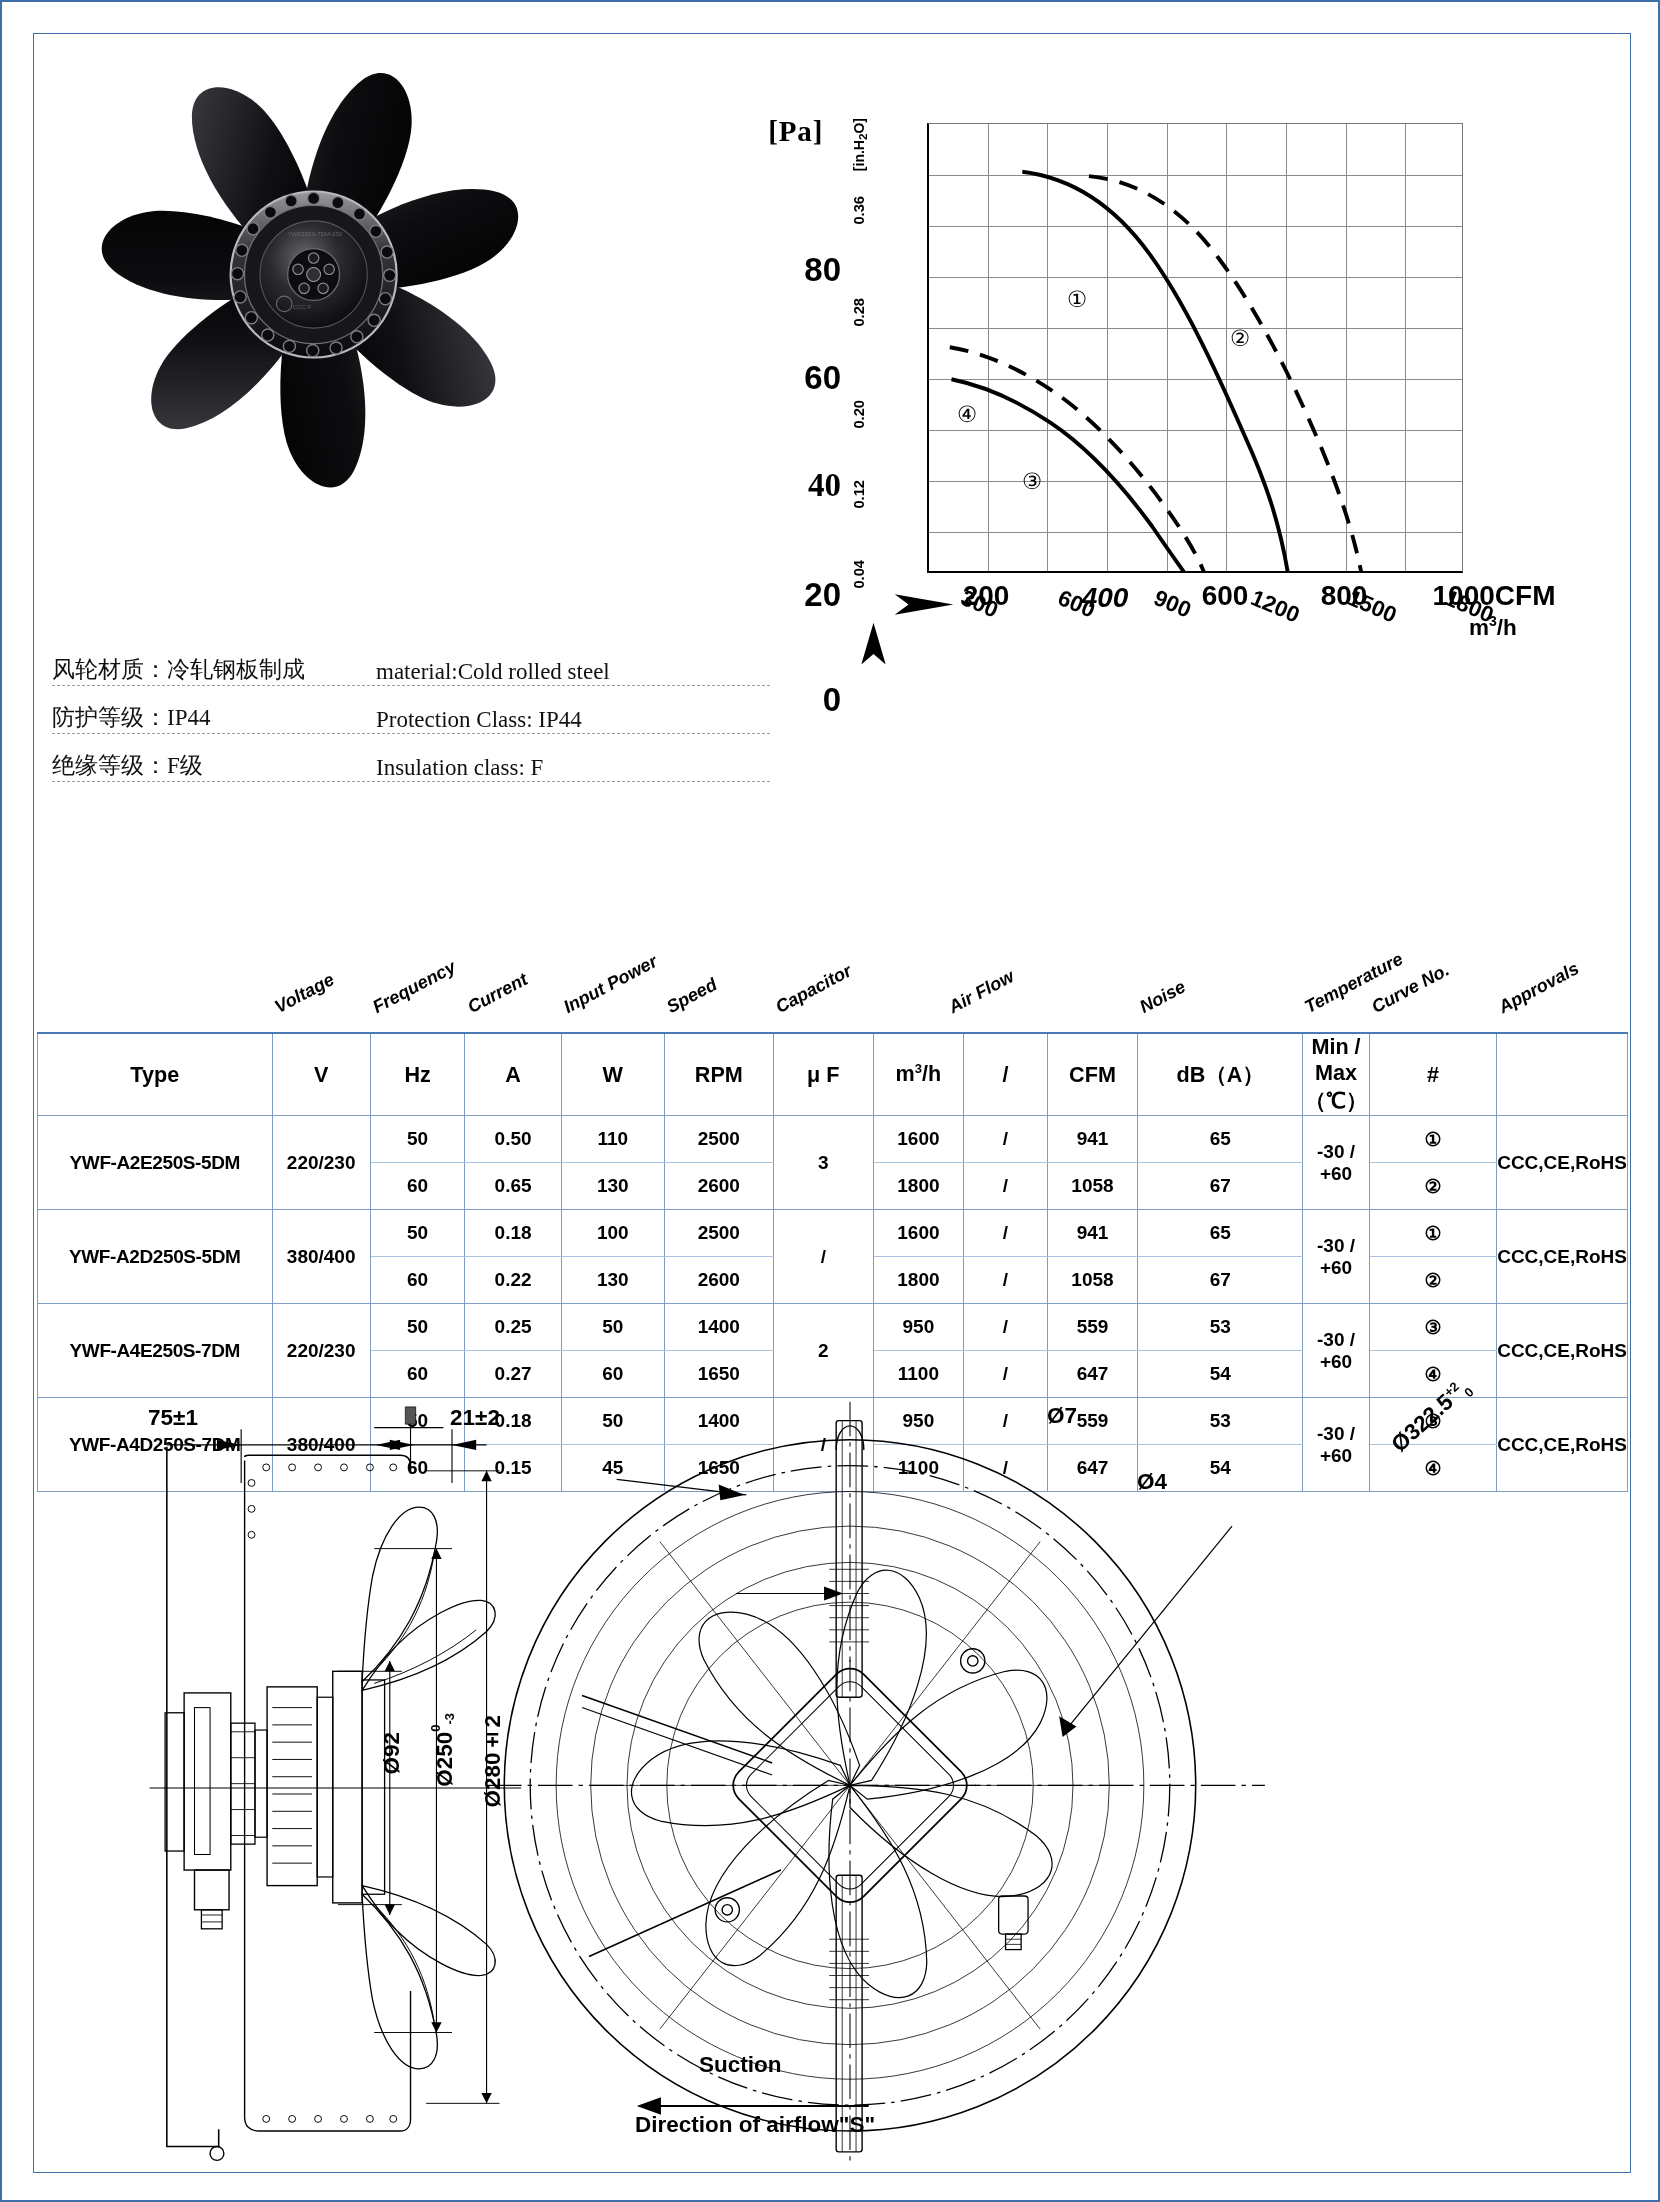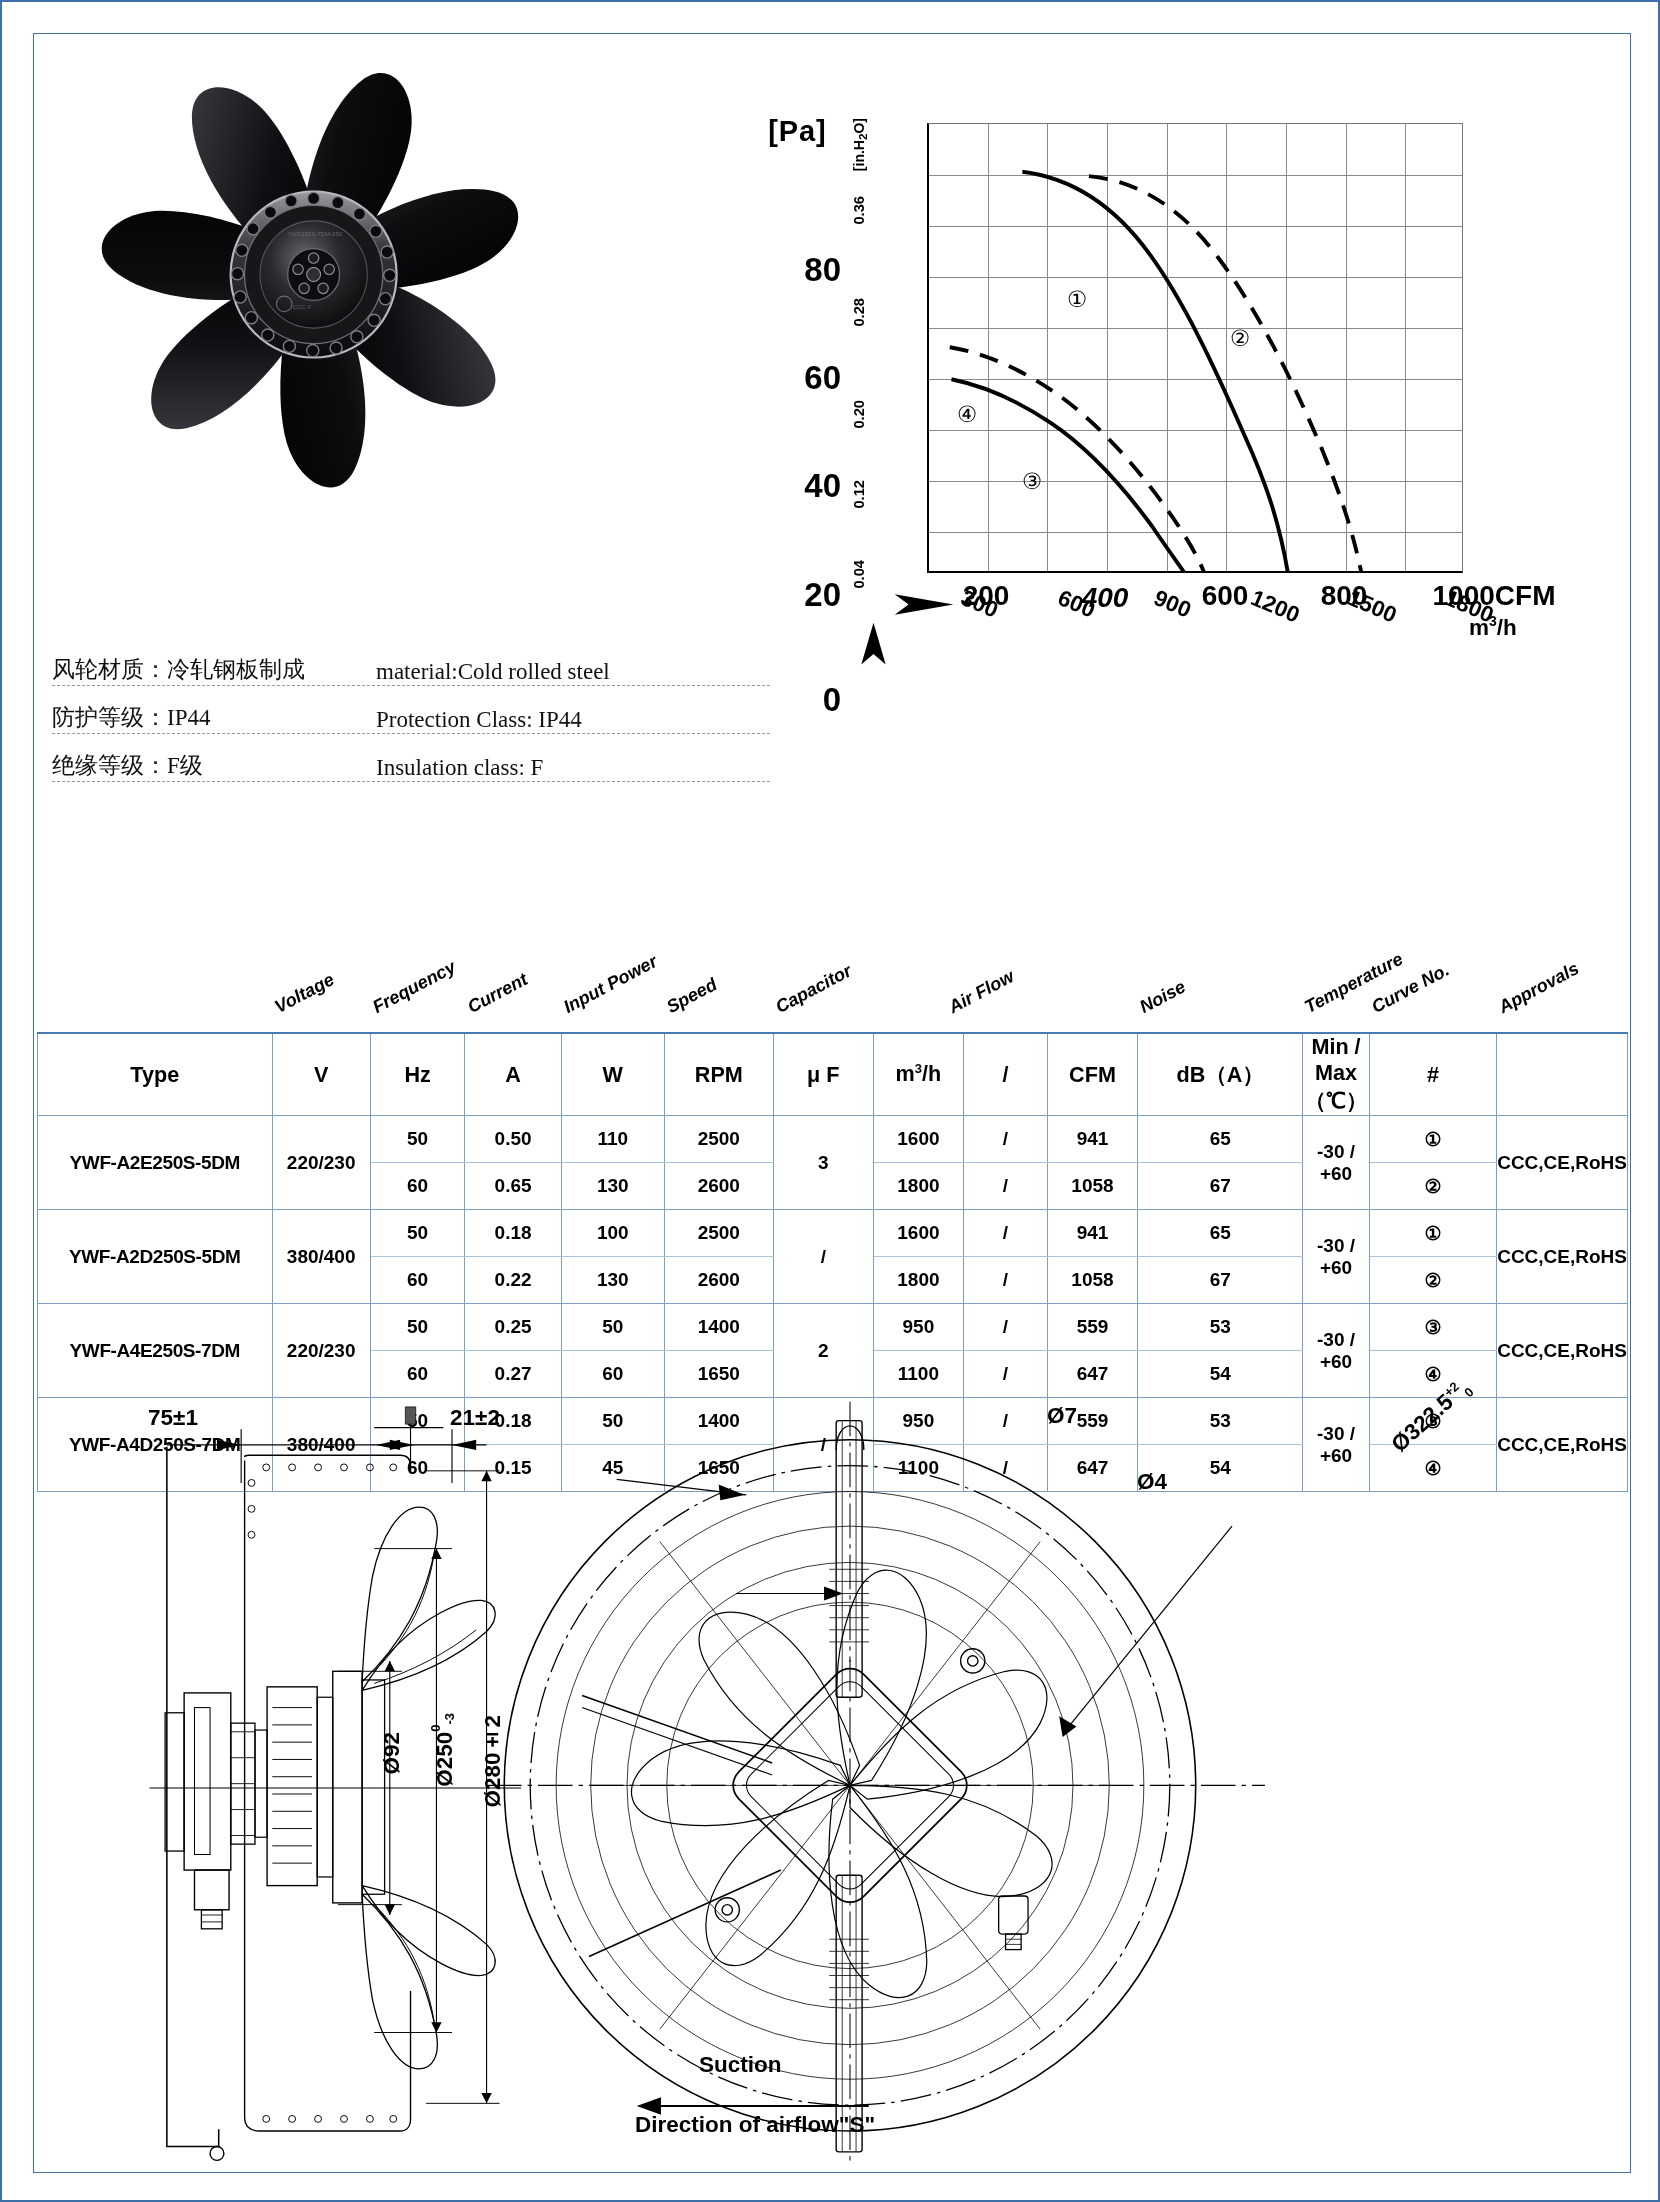--- a/index.html
+++ b/index.html
@@ -41,21 +41,21 @@
   }
   .spec-cn { width:324px; white-space:pre; }
   .spec-en { flex:1; white-space:pre; }
 
   
   #chart-area {
     position:absolute; left:761px; top:104px; width:830px; height:813px;
   }
   #chart-title-pa {
     position:absolute; left:5.2px; top:8.6px;
-    font-size:29px; font-weight:bold; letter-spacing:0.9px;
+    font-size:29px; font-weight:bold; letter-spacing:0.9px;font-family:Liberation Serif, serif;
   }
   #chart-title-inh2o {
     position:absolute; left:88px; top:12px;
     font-size:14px; font-weight:bold;
     writing-mode:vertical-rl; transform:rotate(180deg);
     white-space:nowrap;
   }
   .y-major {
     position:absolute; right:0; font-size:33px; font-weight:bold;
     text-align:right; width:78px;
@@ -262,21 +262,21 @@
       <div class="spec-en">Insulation class: F</div>
     </div>
   </div>
 
   <div id="chart-area">
     <div id="chart-title-pa">[Pa]</div>
     <div id="chart-title-inh2o">[in.H<sub>2</sub>O]</div>
 
     <div class="y-major" style="top:145px; left:0;">80</div>
     <div class="y-major" style="top:253px; left:0;">60</div>
-    <div class="y-major" style="top:361px; left:0;">40</div>
+    <div class="y-major" style="top:361px; left:0;font-family:Liberation Serif, serif;">40</div>
     <div class="y-major" style="top:470px; left:0;">20</div>
     <div class="y-major" style="top:575px; left:0;">0</div>
 
     <div class="y-minor" style="left:88px; top:90px;">0.36</div>
     <div class="y-minor" style="left:88px; top:192px;">0.28</div>
     <div class="y-minor" style="left:88px; top:294px;">0.20</div>
     <div class="y-minor" style="left:88px; top:374px;">0.12</div>
     <div class="y-minor" style="left:88px; top:454px;">0.04</div>
 
     <svg class="axis-arrow-y" style="left:93px; top:515px;" width="35" height="61" viewBox="0 0 40 70">

